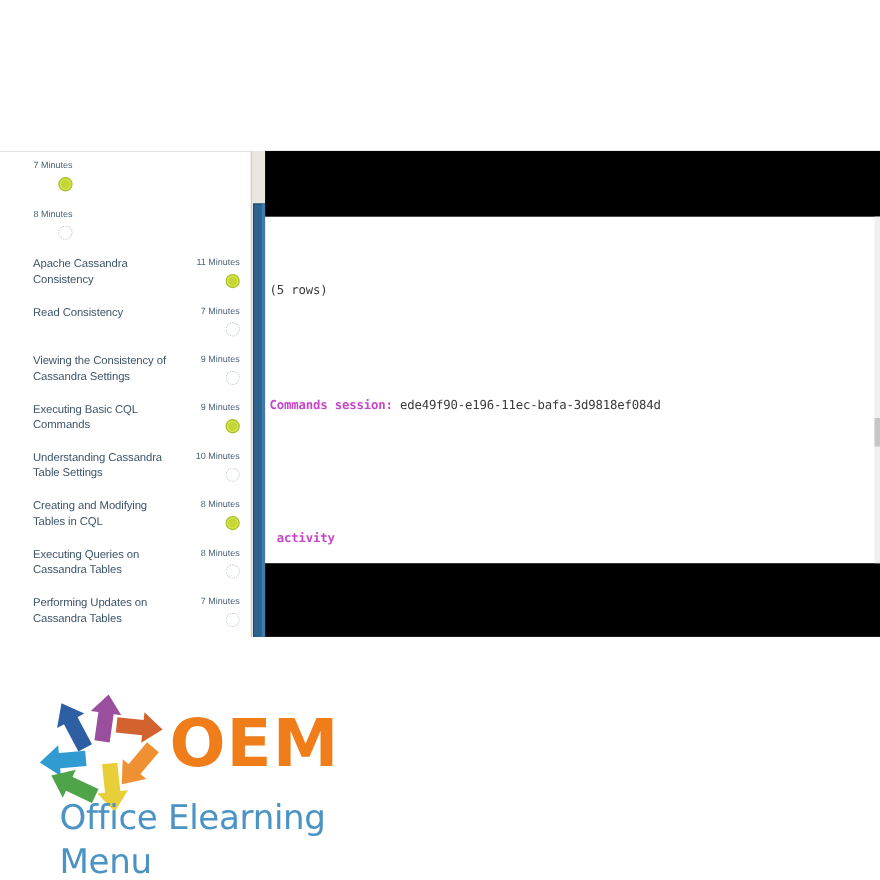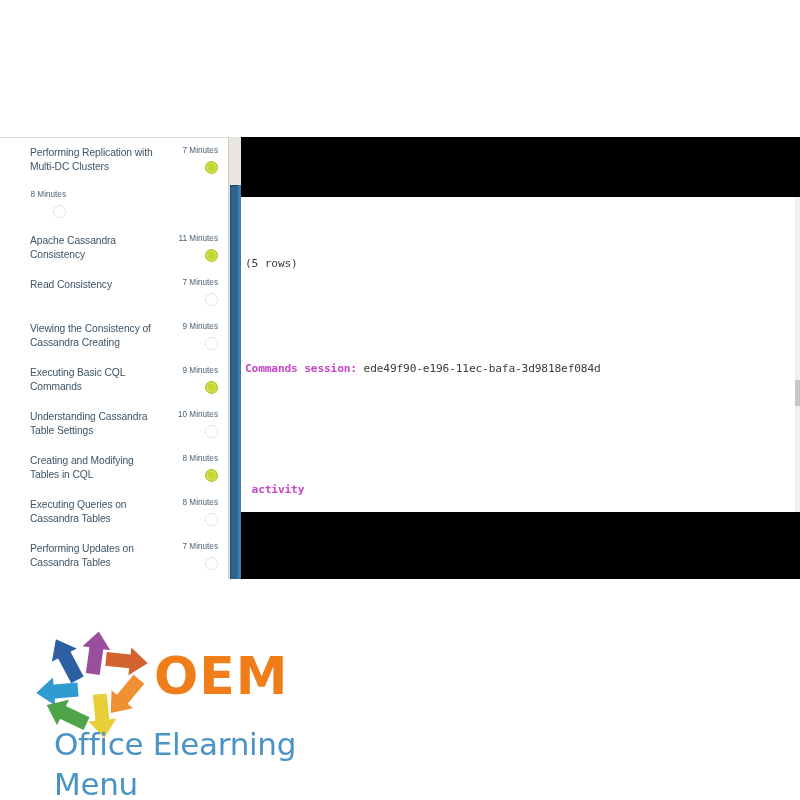--- a/index.html
+++ b/index.html
@@ -183,21 +183,21 @@
     top: 2px;
     width: 120px;
     height: 110px;
   }
   #logo-oem {
     position: absolute;
     left: 124px;
     top: 0px;
     font-family: "DejaVu Sans", sans-serif;
     font-weight: bold;
-    font-size: 52px;
+    font-size: 60px;
     line-height: 96px;
     color: #ef7d1a;
     letter-spacing: 1px;
   }
   #logo-tagline {
     position: absolute;
     left: 24px;
     top: 96px;
     font-family: "DejaVu Sans", sans-serif;
     font-size: 31px;
@@ -207,36 +207,35 @@
   }
 </style>
 </head>
 <body>
 
 <div id="player">
 
   <div id="sidebar">
     <div id="lesson-list">
         <div class="lesson">
-          <div class="lesson-title">Performing Replication with Multi-DC Clusters</div>
           <div class="lesson-meta"><span class="lesson-time">7 Minutes</span><span class="status-dot done"></span></div>
         </div>
         <div class="lesson">
           <div class="lesson-meta"><span class="lesson-time">8 Minutes</span><span class="status-dot todo"></span></div>
         </div>
         <div class="lesson">
           <div class="lesson-title">Apache Cassandra Consistency</div>
           <div class="lesson-meta"><span class="lesson-time">11 Minutes</span><span class="status-dot done"></span></div>
         </div>
         <div class="lesson">
           <div class="lesson-title">Read Consistency</div>
           <div class="lesson-meta"><span class="lesson-time">7 Minutes</span><span class="status-dot todo"></span></div>
         </div>
         <div class="lesson">
-          <div class="lesson-title">Viewing the Consistency of Cassandra Creating</div>
+          <div class="lesson-title">Viewing the Consistency of Cassandra Settings</div>
           <div class="lesson-meta"><span class="lesson-time">9 Minutes</span><span class="status-dot todo"></span></div>
         </div>
         <div class="lesson">
           <div class="lesson-title">Executing Basic CQL Commands</div>
           <div class="lesson-meta"><span class="lesson-time">9 Minutes</span><span class="status-dot done"></span></div>
         </div>
         <div class="lesson">
           <div class="lesson-title">Understanding Cassandra Table Settings</div>
           <div class="lesson-meta"><span class="lesson-time">10 Minutes</span><span class="status-dot todo"></span></div>
         </div>

